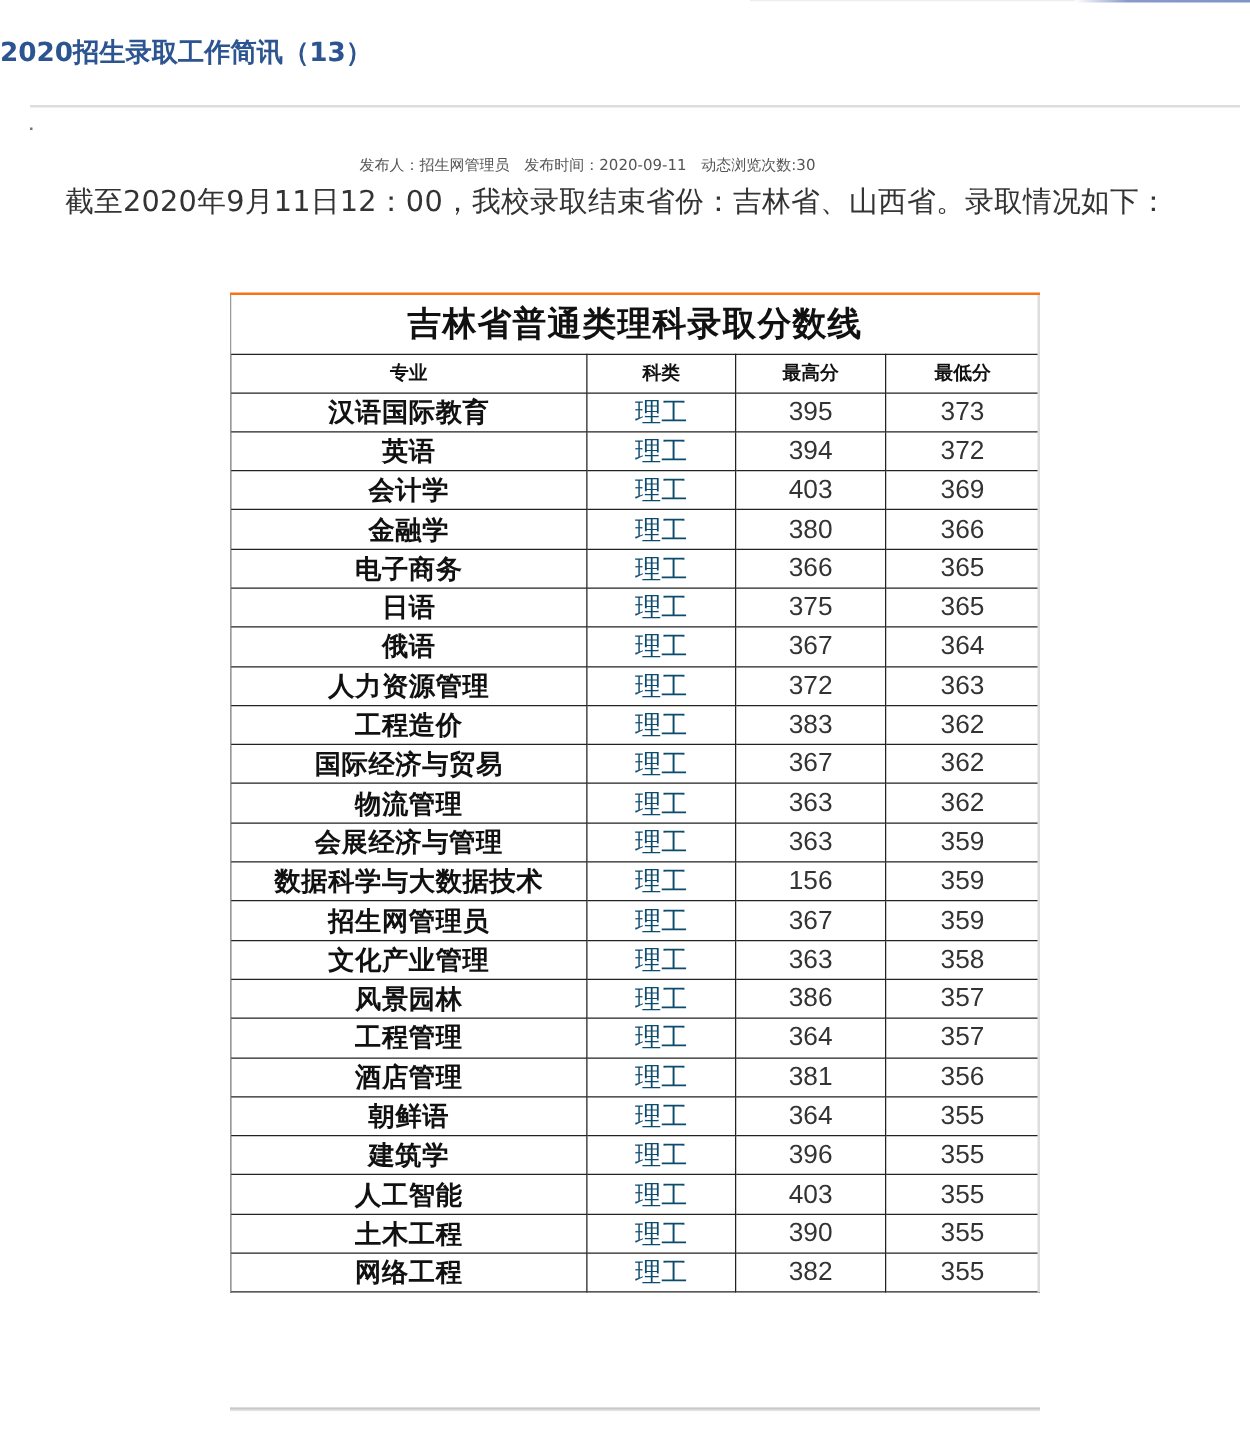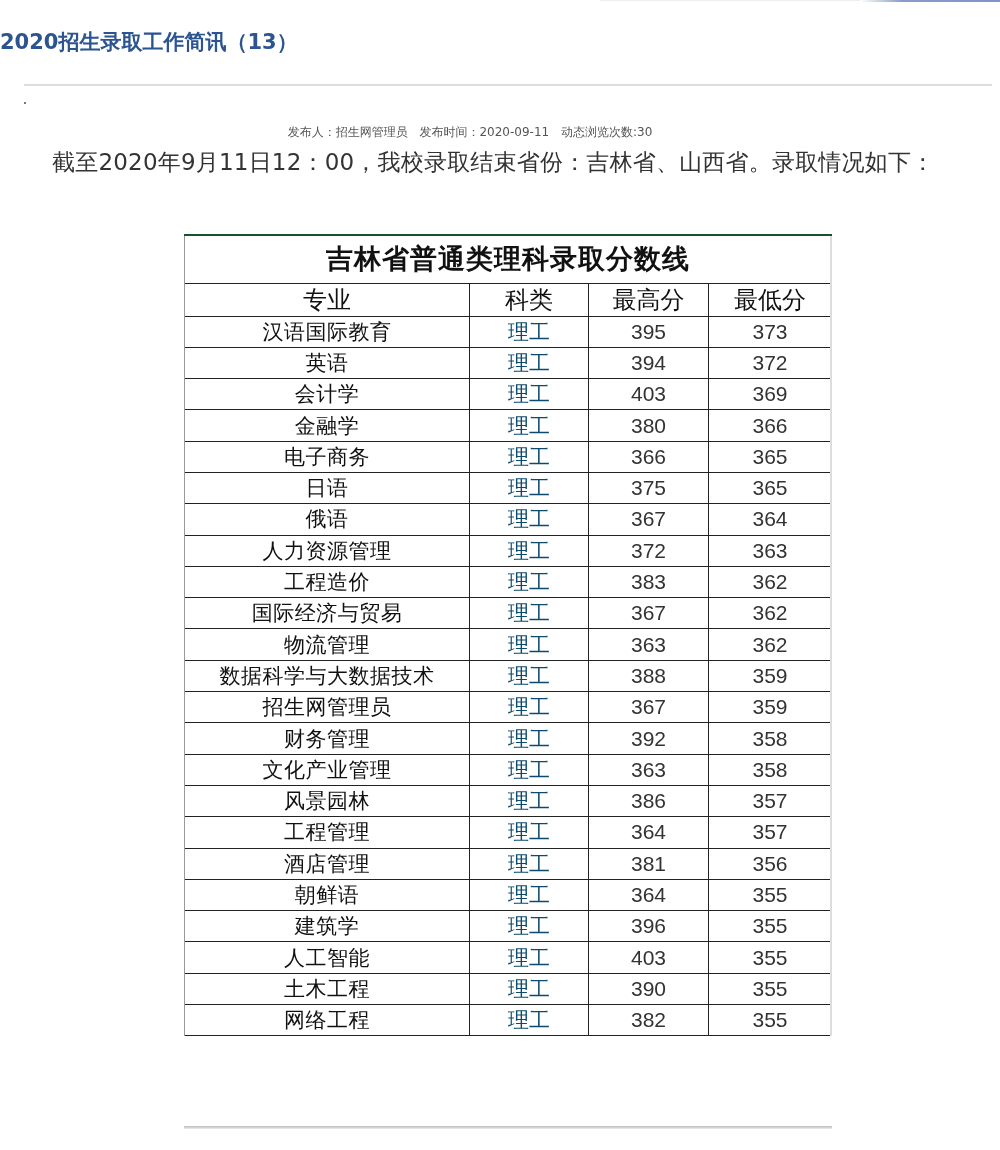--- a/index.html
+++ b/index.html
@@ -65,21 +65,21 @@
       color: #333333;
       text-indent: 28px;
       letter-spacing: 0.2px;
     }
 
     
     .score-table-wrap {
       position: absolute;
       top: 234px; left: 184px;
       width: 648px;
-      border-top: 2px solid #14532d;
+      border-top: 2px solid #f97316;
     }
     .score-table-wrap .left-edge {
       position: absolute;
       top: 0; left: 0; width: 1px; bottom: 0;
       background: #999999;
     }
     .score-table-wrap .right-edge {
       position: absolute;
       top: 0; right: 0; width: 2px; bottom: 0;
       background: #dddddd;
@@ -103,29 +103,29 @@
       height: 47px;
       font-size: 27px;
       font-weight: bold;
       border-left: none;
       border-right: none;
       border-top: none;
       letter-spacing: 1px;
     }
     table.score-table th {
       height: 31px;
-      font-size: 24px;
-      font-weight: normal;
+      font-size: 15px;
+      font-weight: bold;
     }
     table.score-table td {
       height: 31.3px;
     }
     table.score-table td.major {
       font-size: 21px;
-      font-weight: normal;
+      font-weight: bold;
       letter-spacing: 0.5px;
     }
     table.score-table td.category {
       font-size: 21px;
       color: #0c4a6e;
       font-weight: normal;
     }
     table.score-table td.num {
       font-family: "Liberation Sans Narrow", "Liberation Sans", sans-serif;
       font-size: 21px;
@@ -243,36 +243,36 @@
           <td class="num">367</td>
           <td class="num">362</td>
         </tr>
         <tr>
           <td class="major">物流管理</td>
           <td class="category">理工</td>
           <td class="num">363</td>
           <td class="num">362</td>
         </tr>
         <tr>
+          <td class="major">会展经济与管理</td>
+          <td class="category">理工</td>
+          <td class="num">363</td>
+          <td class="num">359</td>
+        </tr>
+        <tr>
           <td class="major">数据科学与大数据技术</td>
           <td class="category">理工</td>
-          <td class="num">388</td>
+          <td class="num">156</td>
           <td class="num">359</td>
         </tr>
         <tr>
           <td class="major">招生网管理员</td>
           <td class="category">理工</td>
           <td class="num">367</td>
           <td class="num">359</td>
-        </tr>
-        <tr>
-          <td class="major">财务管理</td>
-          <td class="category">理工</td>
-          <td class="num">392</td>
-          <td class="num">358</td>
         </tr>
         <tr>
           <td class="major">文化产业管理</td>
           <td class="category">理工</td>
           <td class="num">363</td>
           <td class="num">358</td>
         </tr>
         <tr>
           <td class="major">风景园林</td>
           <td class="category">理工</td>

